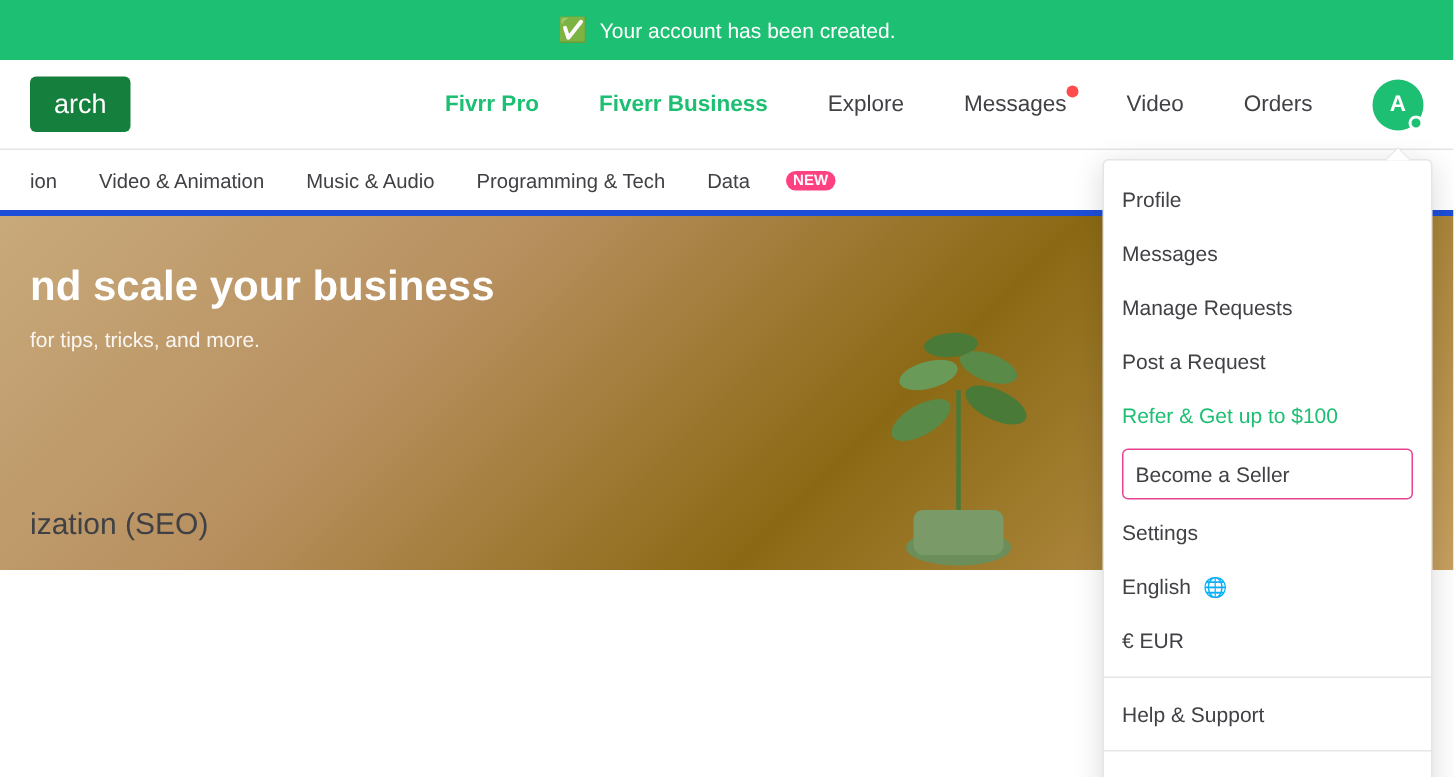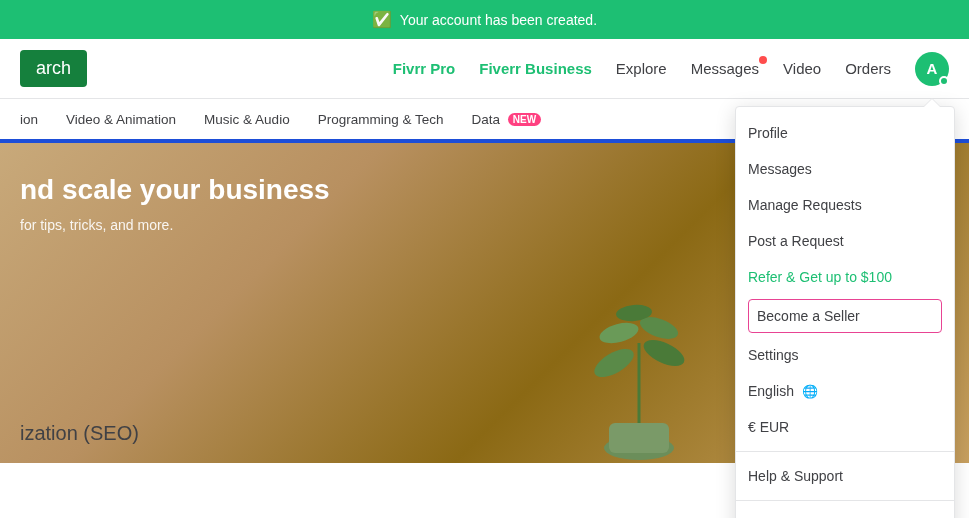--- a/index.html
+++ b/index.html
@@ -42,21 +42,21 @@
       border: none;
       padding: 8px 16px;
       border-radius: 4px;
       font-size: 18px;
       cursor: pointer;
       font-weight: 500;
     }
     .header-nav {
       display: flex;
       align-items: center;
-      gap: 24px;
+      gap: 40px;
     }
     .nav-link {
       font-size: 15px;
       color: #404145;
       text-decoration: none;
       cursor: pointer;
     }
     .nav-link.fiverr-pro { color: #1dbf73; font-weight: 600; }
     .nav-link.fiverr-business { color: #1dbf73; font-weight: 700; }
     .messages-wrapper { position: relative; display: inline-block; }
@@ -110,29 +110,29 @@
       color: #404145;
       cursor: pointer;
       white-space: nowrap;
     }
     .new-badge {
       background: #ff4081;
       color: #fff;
       font-size: 10px;
       padding: 1px 5px;
       border-radius: 10px;
-      margin-left: 4px;
+      margin-left: 20px;
       font-weight: 600;
       vertical-align: middle;
     }
 
     
     .hero {
       position: relative;
-      height: 320px;
+      height: 236px;
       background: linear-gradient(135deg, #c8a97a 0%, #b89060 30%, #8b6914 60%, #c8a060 100%);
       overflow: hidden;
     }
     .hero-content {
       position: absolute;
       left: 20px;
       top: 30px;
     }
     .hero-title {
       font-size: 28px;

